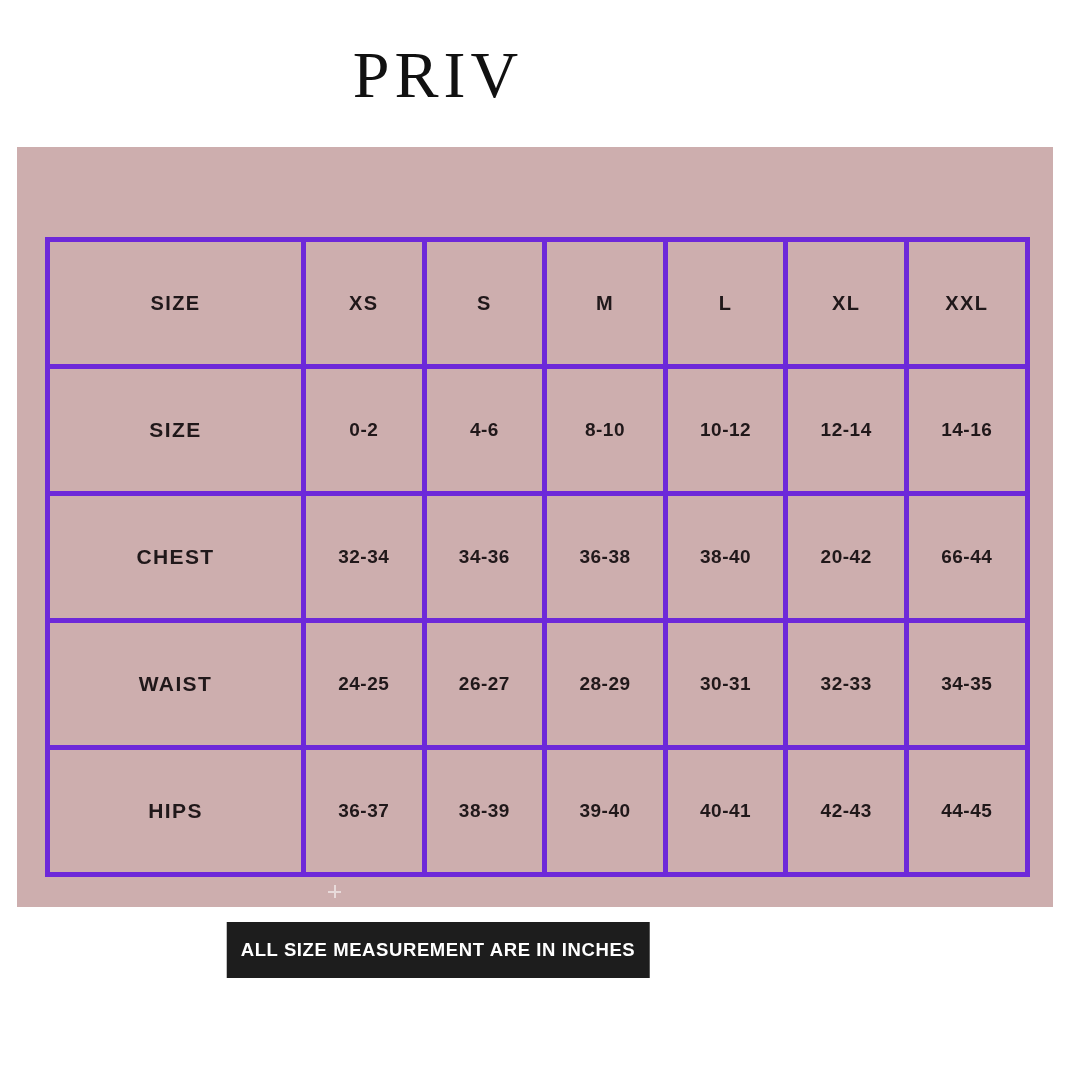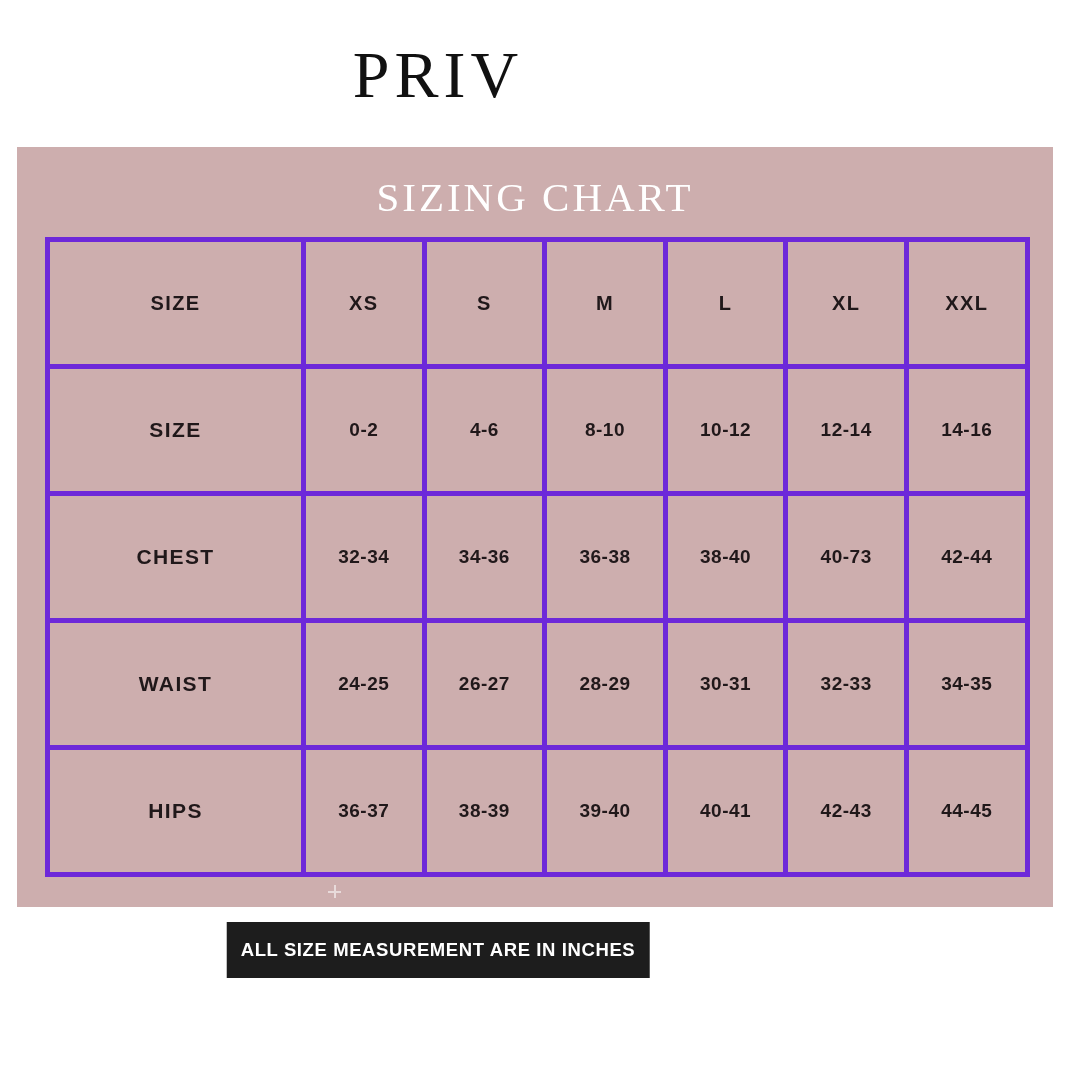--- a/index.html
+++ b/index.html
@@ -109,21 +109,20 @@
   .cursor-dot::after { top: 6px; left: 0; height: 1.5px; width: 13px; }
 </style>
 </head>
 <body>
 
 <div class="page">
 
   <div class="brand">PRIV</div>
 
   <div class="panel">
-    <div class="panel-title">SIZING CHART</div>
 
     <div class="table-wrap">
       <table class="sizing">
         <colgroup>
           <col class="c0">
             <col class="cx">
             <col class="cx">
             <col class="cx">
             <col class="cx">
             <col class="cx">
@@ -149,22 +148,22 @@
             <td>12-14</td>
             <td>14-16</td>
           </tr>
 
           <tr>
             <td class="rowhead">CHEST</td>
             <td>32-34</td>
             <td>34-36</td>
             <td>36-38</td>
             <td>38-40</td>
-            <td>40-73</td>
-            <td>42-44</td>
+            <td>20-42</td>
+            <td>66-44</td>
           </tr>
 
           <tr>
             <td class="rowhead">WAIST</td>
             <td>24-25</td>
             <td>26-27</td>
             <td>28-29</td>
             <td>30-31</td>
             <td>32-33</td>
             <td>34-35</td>

